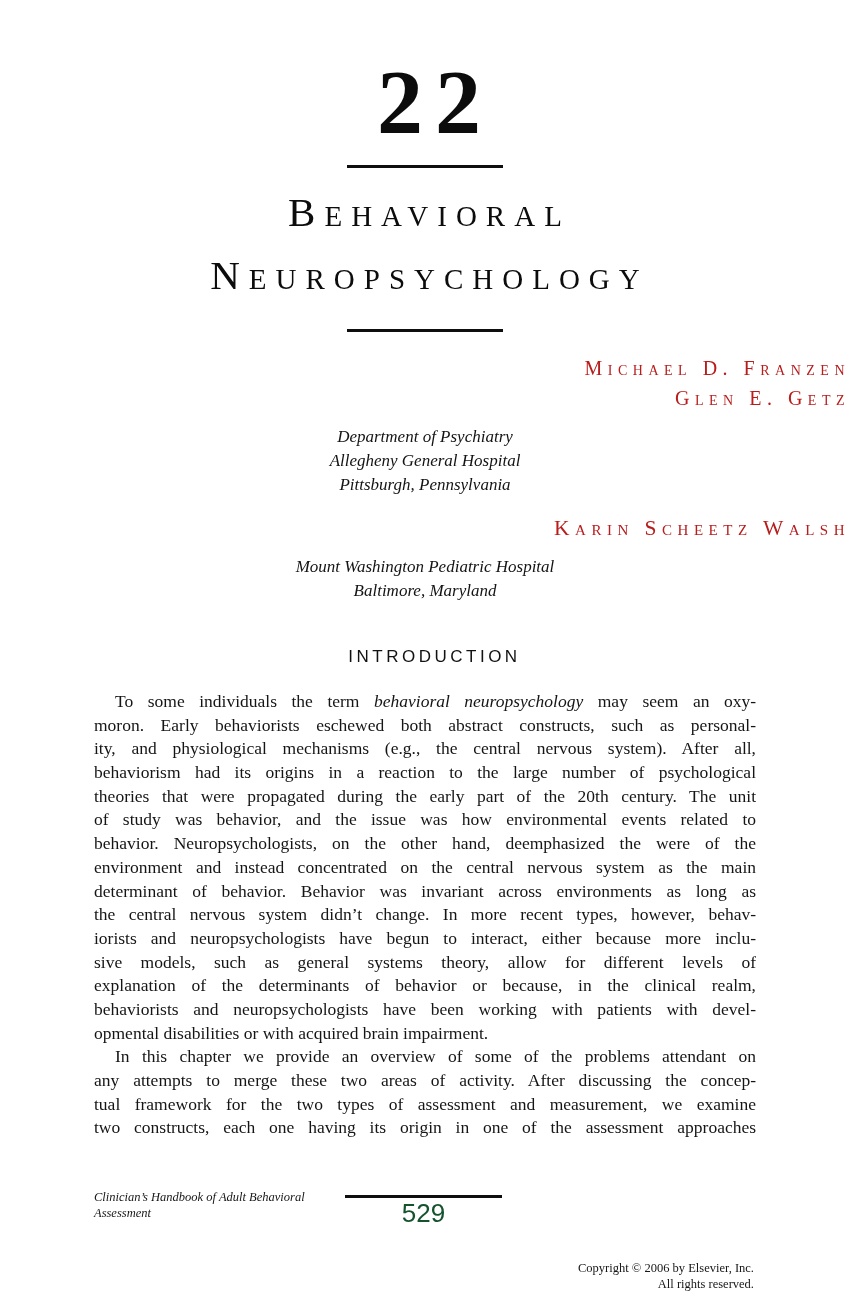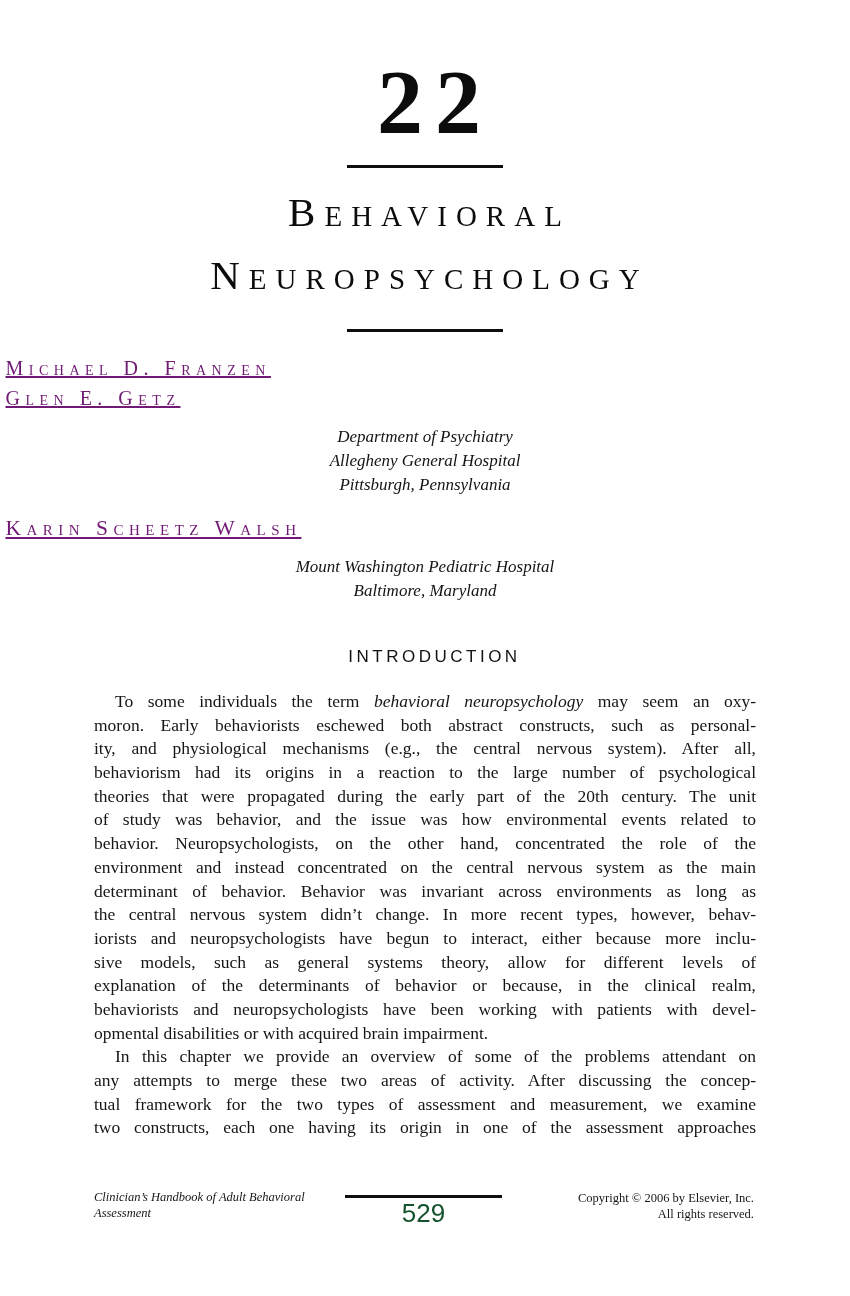--- a/index.html
+++ b/index.html
@@ -46,29 +46,28 @@
     font-size: 41px;
     line-height: 44px;
     letter-spacing: 9px;
     padding-left: 9px;
     color: #0c0c0c;
   }
   #chapter-title-line1 { top: 190px; }
   #chapter-title-line2 { top: 253px; }
 
   .author-name {
-    text-align: left;
+    text-align: right;
     font-family: "Liberation Serif", serif;
     font-variant: small-caps;
     font-size: 20px;
     line-height: 22px;
     letter-spacing: 5.5px;
     padding-left: 5.5px;
-    color: #701a75;
-    text-decoration: underline;
+    color: #b91c1c;
   }
   #author-name-1 { top: 357px; }
   #author-name-2 { top: 387px; }
   #author-name-3 { top: 517px; font-size: 21.5px; }
 
   .affiliation {
     text-align: center;
     font-style: italic;
     font-size: 17px;
     line-height: 24px;
@@ -134,21 +133,21 @@
     width: 157px;
     text-align: center;
     font-family: "Liberation Sans", sans-serif;
     font-size: 26px;
     line-height: 28px;
     color: #14532d;
   }
   #footer-copyright {
     position: absolute;
     right: 96px;
-    top: 1190px;
+    top: 1260px;
     width: 260px;
     text-align: right;
     font-size: 12.5px;
     line-height: 16px;
     color: #161616;
   }
 </style>
 </head>
 <body>
 
@@ -181,21 +180,21 @@
 
   <div id="introduction-heading" class="abs">INTRODUCTION</div>
 
   <div id="body-text">
     <div class="bline indent"><span>To some individuals the term </span><span class="it">behavioral neuropsychology</span><span> may seem an oxy-</span></div>
     <div class="bline">moron. Early behaviorists eschewed both abstract constructs, such as personal-</div>
     <div class="bline">ity, and physiological mechanisms (e.g., the central nervous system). After all,</div>
     <div class="bline">behaviorism had its origins in a reaction to the large number of psychological</div>
     <div class="bline">theories that were propagated during the early part of the 20th century. The unit</div>
     <div class="bline">of study was behavior, and the issue was how environmental events related to</div>
-    <div class="bline">behavior. Neuropsychologists, on the other hand, concentrated the role of the</div>
+    <div class="bline">behavior. Neuropsychologists, on the other hand, deemphasized the were of the</div>
     <div class="bline">environment and instead concentrated on the central nervous system as the main</div>
     <div class="bline">determinant of behavior. Behavior was invariant across environments as long as</div>
     <div class="bline">the central nervous system didn’t change. In more recent types, however, behav-</div>
     <div class="bline">iorists and neuropsychologists have begun to interact, either because more inclu-</div>
     <div class="bline">sive models, such as general systems theory, allow for different levels of</div>
     <div class="bline">explanation of the determinants of behavior or because, in the clinical realm,</div>
     <div class="bline">behaviorists and neuropsychologists have been working with patients with devel-</div>
     <div class="bline para-end">opmental disabilities or with acquired brain impairment.</div>
     <div class="bline indent">In this chapter we provide an overview of some of the problems attendant on</div>
     <div class="bline">any attempts to merge these two areas of activity. After discussing the concep-</div>

